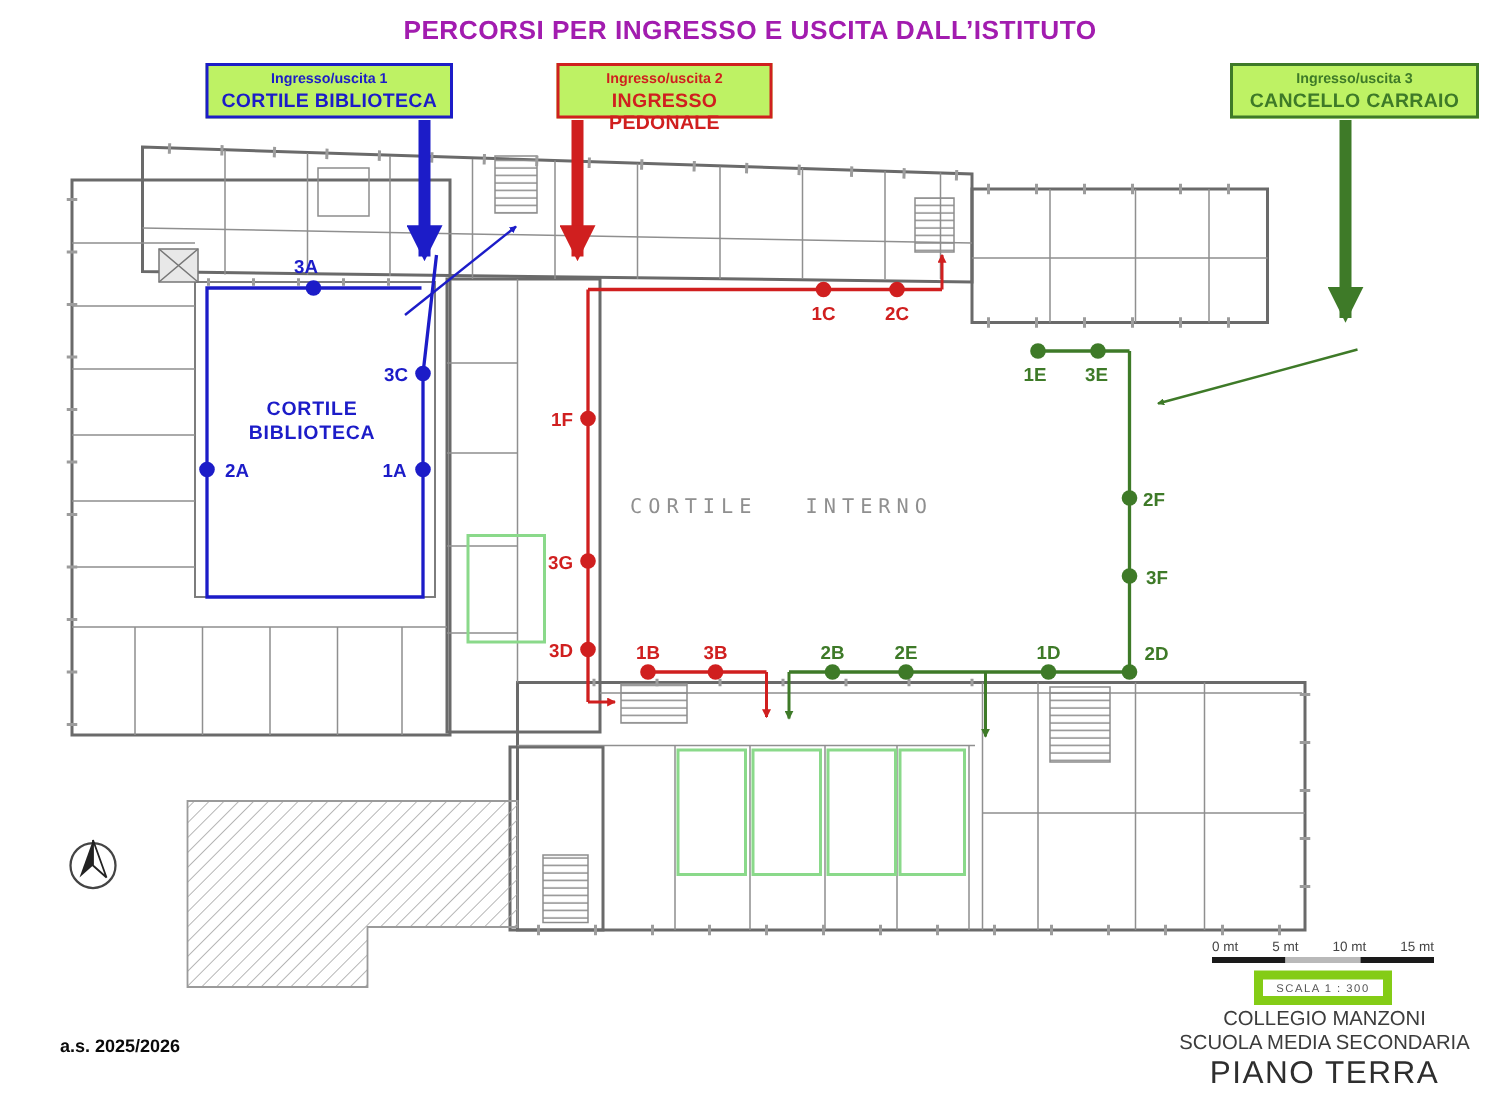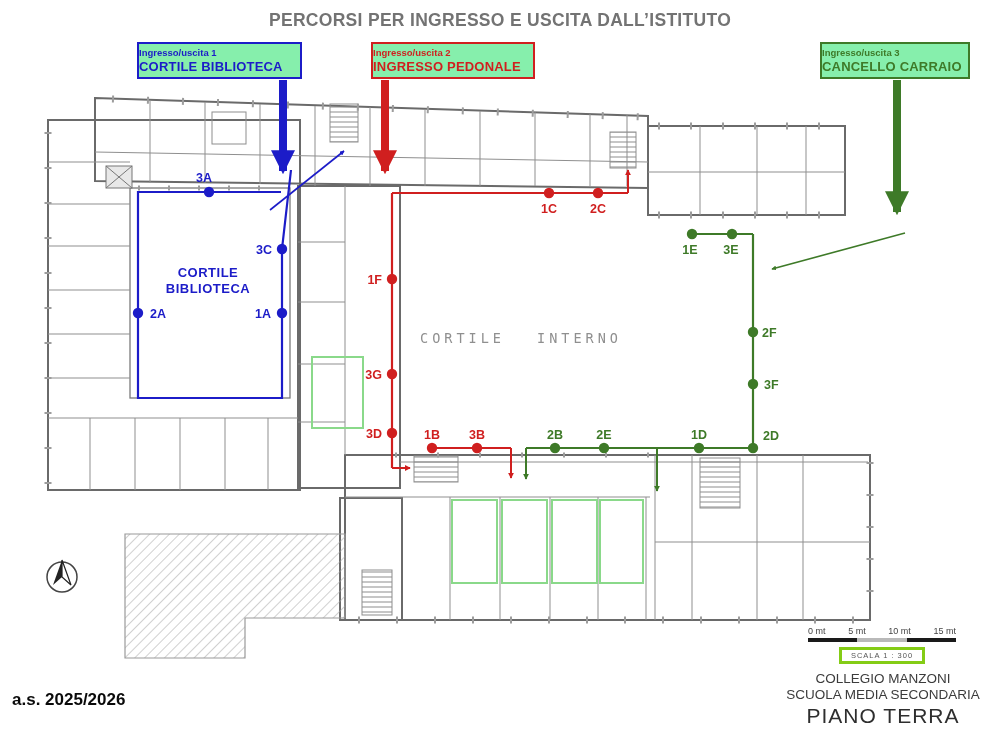--- a/index.html
+++ b/index.html
@@ -1,43 +1,43 @@
 <!DOCTYPE html>
 <html><head>
 <meta charset="utf-8">
 <style>
   html,body{margin:0;padding:0;background:#ffffff;}
   #stage{position:relative;width:1000px;height:732px;background:#ffffff;overflow:hidden;
          font-family:"Liberation Sans",sans-serif;}
   #page-title{position:absolute;top:10px;left:0;width:100%;text-align:center;
-              font-size:17.5px;font-weight:bold;color:#737373;letter-spacing:0.3px;}
+              font-size:17.5px;font-weight:bold;color:#a21caf;letter-spacing:0.3px;}
   .plan-svg{position:absolute;left:0;top:0;}
-  .entrance-box{position:absolute;border:2px solid;text-align:left;background:#86efac;
+  .entrance-box{position:absolute;border:2px solid;text-align:center;background:#bef264;
                 padding-top:3px;box-sizing:border-box;height:37px;}
   .entrance-box .small{display:block;font-size:9.5px;font-weight:bold;line-height:12px;}
   .entrance-box .name{display:block;font-size:13px;font-weight:bold;line-height:15px;letter-spacing:0.2px;}
   .e1{left:137px;top:42px;width:165px;border-color:#1c1cc8;color:#1c1cc8;}
-  .e2{left:371px;top:42px;width:164px;border-color:#d01f1f;color:#d01f1f;}
-  .e3{left:820px;top:42px;width:150px;border-color:#3e7a28;color:#3e7a28;}
+  .e2{left:371px;top:42px;width:144px;border-color:#d01f1f;color:#d01f1f;}
+  .e3{left:820px;top:42px;width:166px;border-color:#3e7a28;color:#3e7a28;}
   #labels-layer{position:absolute;left:0;top:0;width:1000px;height:732px;pointer-events:none;}
   .area-label{position:absolute;transform:translate(-50%,-50%);white-space:nowrap;}
   .stencil{font-family:"DejaVu Sans Mono",monospace;font-size:13.5px;color:#8f8f8f;letter-spacing:4px;}
   .wide{word-spacing:26px;}
   .wide2{word-spacing:20px;}
   .blue-label{font-family:"Liberation Sans",sans-serif;font-weight:bold;font-size:13px;color:#1c1cc8;letter-spacing:0.5px;}
   .stop-label{font-weight:bold;font-size:12.5px;font-family:"Liberation Sans",sans-serif;}
   #scalebar{position:absolute;left:808px;top:626px;width:148px;text-align:center;}
   #scalebar .ticks{display:flex;justify-content:space-between;font-size:9px;color:#444;margin-bottom:2px;}
   #scalebar .bar{display:flex;height:4px;}
   #scalebar .bar div{flex:1;}
   #scalebar .b1,#scalebar .b3{background:#1a1a1a;}
   #scalebar .b2{background:#b9b9b9;}
   #scalebar .scala{display:inline-block;margin-top:5px;font-size:7.5px;color:#555;
-                   border:3px solid #84cc16;padding:1px 9px;letter-spacing:1px;}
-  #year{position:absolute;left:12px;top:690px;font-size:17px;font-weight:bold;color:#0a0a0a;}
+                   border:6px solid #84cc16;padding:1px 9px;letter-spacing:1px;}
+  #year{position:absolute;left:40px;top:690px;font-size:12px;font-weight:bold;color:#0a0a0a;}
   #school-block{position:absolute;left:770px;top:671px;width:226px;text-align:center;color:#3c3c3c;}
   #school-block .l1,#school-block .l2{font-size:13.5px;line-height:16px;}
   #school-block .l3{font-size:21px;line-height:24px;color:#2e2e2e;letter-spacing:1px;margin-top:1px;}
 </style>
 </head>
 <body>
 
 <div id="stage">
 
   <div id="page-title">PERCORSI PER INGRESSO E USCITA DALL’ISTITUTO</div>

